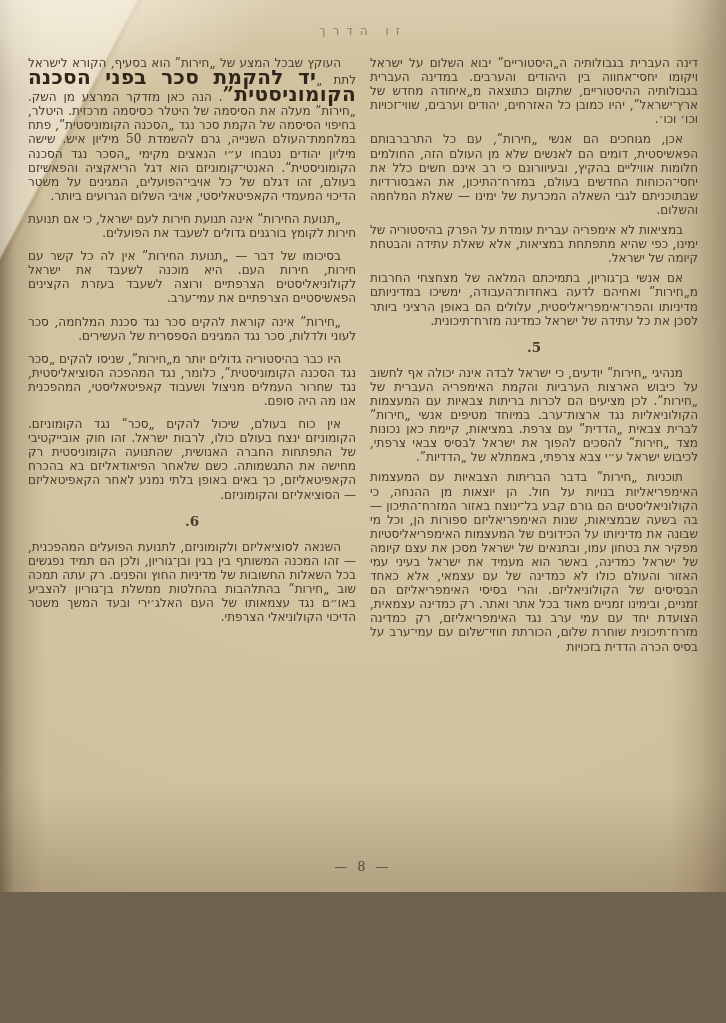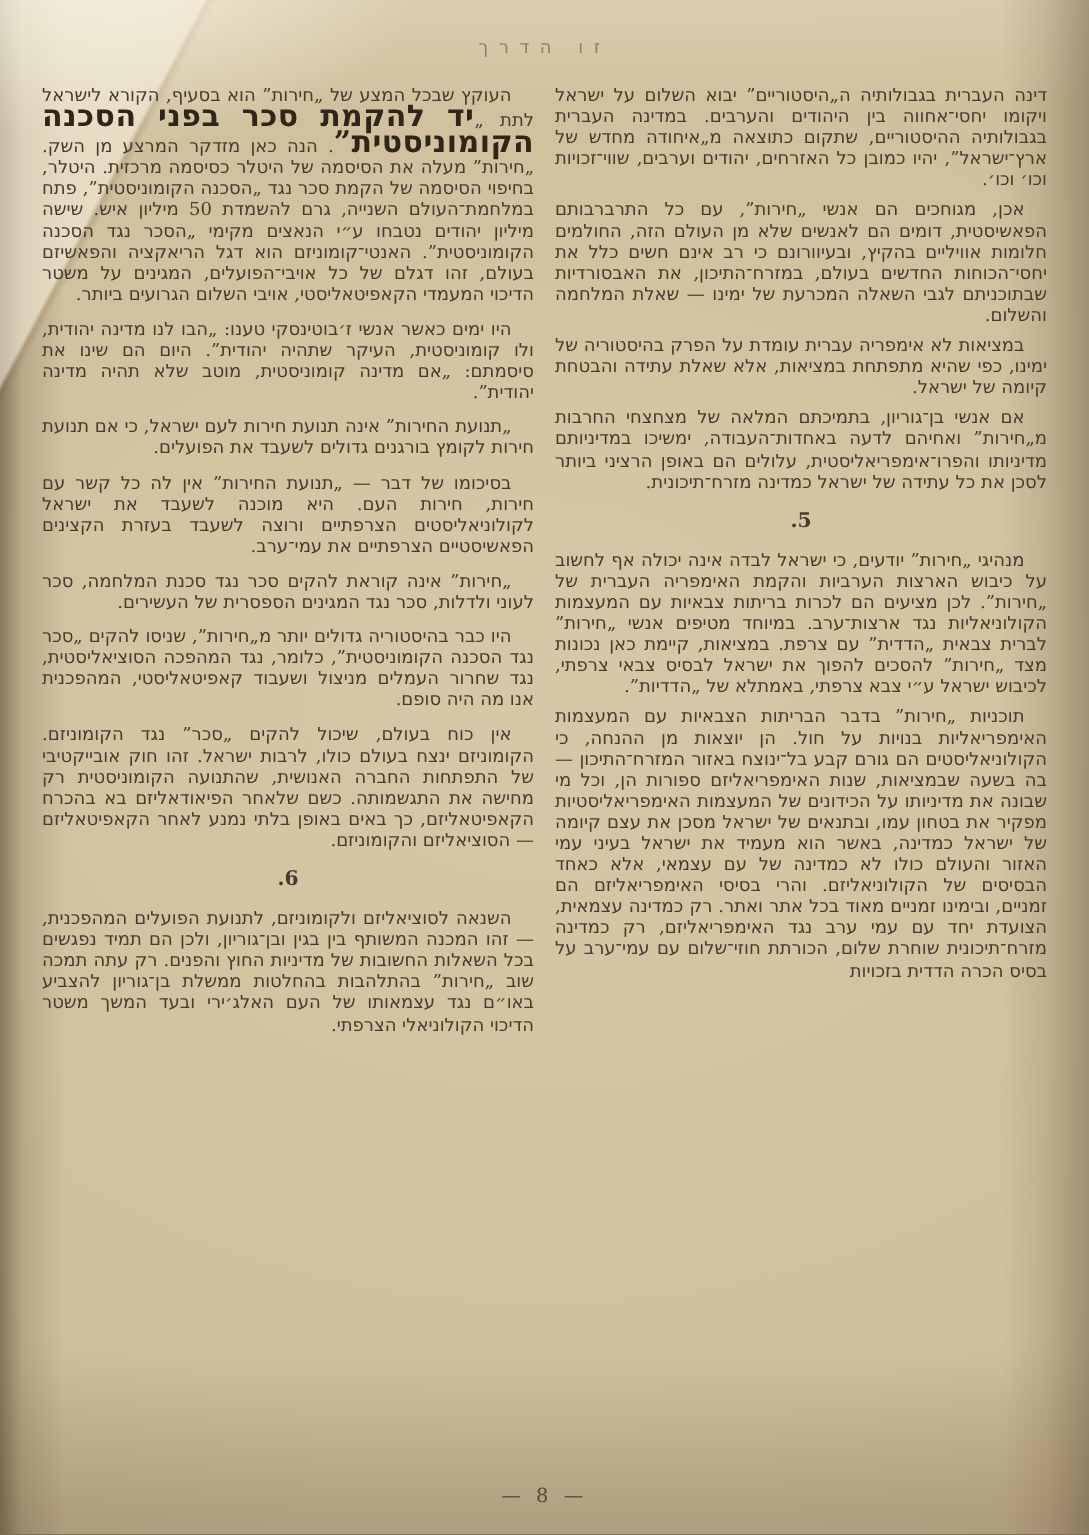--- a/index.html
+++ b/index.html
@@ -1,20 +1,20 @@
 <!DOCTYPE html>
 <html lang="he"><head>
 <meta charset="utf-8">
 <style>
   html, body { margin: 0; padding: 0; background: #6e614d; }
 
   .scan {
     position: relative;
     width: 726px;
-    height: 1023px;
+    height: 892px;
     margin: 0 auto;
     overflow: hidden;
     color: #44392c;
     font-family: "DejaVu Serif", "DejaVu Sans", serif;
     background:
       radial-gradient(ellipse 300px 170px at 10% -2%, rgba(246,239,221,0.9), rgba(246,239,221,0) 70%),
       linear-gradient(118deg, rgba(248,242,226,0.55) 0px, rgba(248,242,226,0.55) 120px, rgba(120,100,70,0.22) 123px, rgba(0,0,0,0) 128px),
       linear-gradient(to right, rgba(62,48,30,0.50) 0%, rgba(95,78,52,0.22) 2%, rgba(0,0,0,0) 6%, rgba(0,0,0,0) 92%, rgba(104,84,56,0.16) 96%, rgba(84,66,42,0.38) 100%),
       linear-gradient(to bottom, rgba(255,250,236,0.22) 0%, rgba(0,0,0,0) 7%, rgba(0,0,0,0) 88%, rgba(84,64,40,0.22) 99%),
       radial-gradient(ellipse 900px 700px at 50% 45%, #d6c7a6 0%, #cfbf9c 70%, #c2b18d 100%);
@@ -95,21 +95,20 @@
       <p>אכן, מגוחכים הם אנשי „חירות”, עם כל התרברבותם הפאשיסטית, דומים הם לאנשים שלא מן העולם הזה, החולמים חלומות אוויליים בהקיץ, ובעיוורונם כי רב אינם חשים כלל את יחסי־הכוחות החדשים בעולם, במזרח־התיכון, את האבסורדיות שבתוכניתם לגבי השאלה המכרעת של ימינו — שאלת המלחמה והשלום.</p>
       <p>במציאות לא אימפריה עברית עומדת על הפרק בהיסטוריה של ימינו, כפי שהיא מתפתחת במציאות, אלא שאלת עתידה והבטחת קיומה של ישראל.</p>
       <p>אם אנשי בן־גוריון, בתמיכתם המלאה של מצחצחי החרבות מ„חירות” ואחיהם לדעה באחדות־העבודה, ימשיכו במדיניותם מדיניותו והפרו־אימפריאליסטית, עלולים הם באופן הרציני ביותר לסכן את כל עתידה של ישראל כמדינה מזרח־תיכונית.</p>
       <div class="section-number"><span>.5</span></div>
       <p>מנהיגי „חירות” יודעים, כי ישראל לבדה אינה יכולה אף לחשוב על כיבוש הארצות הערביות והקמת האימפריה העברית של „חירות”. לכן מציעים הם לכרות בריתות צבאיות עם המעצמות הקולוניאליות נגד ארצות־ערב. במיוחד מטיפים אנשי „חירות” לברית צבאית „הדדית” עם צרפת. במציאות, קיימת כאן נכונות מצד „חירות” להסכים להפוך את ישראל לבסיס צבאי צרפתי, לכיבוש ישראל ע״י צבא צרפתי, באמתלא של „הדדיות”.</p>
       <p>תוכניות „חירות” בדבר הבריתות הצבאיות עם המעצמות האימפריאליות בנויות על חול. הן יוצאות מן ההנחה, כי הקולוניאליסטים הם גורם קבע בל־ינוצח באזור המזרח־התיכון — בה בשעה שבמציאות, שנות האימפריאליזם ספורות הן, וכל מי שבונה את מדיניותו על הכידונים של המעצמות האימפריאליסטיות מפקיר את בטחון עמו, ובתנאים של ישראל מסכן את עצם קיומה של ישראל כמדינה, באשר הוא מעמיד את ישראל בעיני עמי האזור והעולם כולו לא כמדינה של עם עצמאי, אלא כאחד הבסיסים של הקולוניאליזם. והרי בסיסי האימפריאליזם הם זמניים, ובימינו זמניים מאוד בכל אתר ואתר. רק כמדינה עצמאית, הצועדת יחד עם עמי ערב נגד האימפריאליזם, רק כמדינה מזרח־תיכונית שוחרת שלום, הכורתת חוזי־שלום עם עמי־ערב על בסיס הכרה הדדית בזכויות</p>
     </div>
 
     <div class="col col-left">
       <p><span>העוקץ שבכל המצע של „חירות” הוא בסעיף, הקורא לישראל לתת „</span><span class="emph">יד להקמת סכר בפני הסכנה הקומוניסטית”</span><span>. הנה כאן מזדקר המרצע מן השק. „חירות” מעלה את הסיסמה של היטלר כסיסמה מרכזית. היטלר, בחיפוי הסיסמה של הקמת סכר נגד „הסכנה הקומוניסטית”, פתח במלחמת־העולם השנייה, גרם להשמדת 50 מיליון איש. שישה מיליון יהודים נטבחו ע״י הנאצים מקימי „הסכר נגד הסכנה הקומוניסטית”. האנטי־קומוניזם הוא דגל הריאקציה והפאשיזם בעולם, זהו דגלם של כל אויבי־הפועלים, המגינים על משטר הדיכוי המעמדי הקאפיטאליסטי, אויבי השלום הגרועים ביותר.</span></p>
-      <p>היו ימים כאשר אנשי ז׳בוטינסקי טענו: „הבו לנו מדינה יהודית, ולו קומוניסטית, העיקר שתהיה יהודית”. היום הם שינו את סיסמתם: „אם מדינה קומוניסטית, מוטב שלא תהיה מדינה יהודית”.</p>
       <p>„תנועת החירות” אינה תנועת חירות לעם ישראל, כי אם תנועת חירות לקומץ בורגנים גדולים לשעבד את הפועלים.</p>
       <p>בסיכומו של דבר — „תנועת החירות” אין לה כל קשר עם חירות, חירות העם. היא מוכנה לשעבד את ישראל לקולוניאליסטים הצרפתיים ורוצה לשעבד בעזרת הקצינים הפאשיסטיים הצרפתיים את עמי־ערב.</p>
       <p>„חירות” אינה קוראת להקים סכר נגד סכנת המלחמה, סכר לעוני ולדלות, סכר נגד המגינים הספסרית של העשירים.</p>
       <p>היו כבר בהיסטוריה גדולים יותר מ„חירות”, שניסו להקים „סכר נגד הסכנה הקומוניסטית”, כלומר, נגד המהפכה הסוציאליסטית, נגד שחרור העמלים מניצול ושעבוד קאפיטאליסטי, המהפכנית אנו מה היה סופם.</p>
       <p>אין כוח בעולם, שיכול להקים „סכר” נגד הקומוניזם. הקומוניזם ינצח בעולם כולו, לרבות ישראל. זהו חוק אובייקטיבי של התפתחות החברה האנושית, שהתנועה הקומוניסטית רק מחישה את התגשמותה. כשם שלאחר הפיאודאליזם בא בהכרח הקאפיטאליזם, כך באים באופן בלתי נמנע לאחר הקאפיטאליזם — הסוציאליזם והקומוניזם.</p>
       <div class="section-number"><span>.6</span></div>
       <p>השנאה לסוציאליזם ולקומוניזם, לתנועת הפועלים המהפכנית, — זהו המכנה המשותף בין בגין ובן־גוריון, ולכן הם תמיד נפגשים בכל השאלות החשובות של מדיניות החוץ והפנים. רק עתה תמכה שוב „חירות” בהתלהבות בהחלטות ממשלת בן־גוריון להצביע באו״ם נגד עצמאותו של העם האלג׳ירי ובעד המשך משטר הדיכוי הקולוניאלי הצרפתי.</p>
     </div>
 
   </div>

